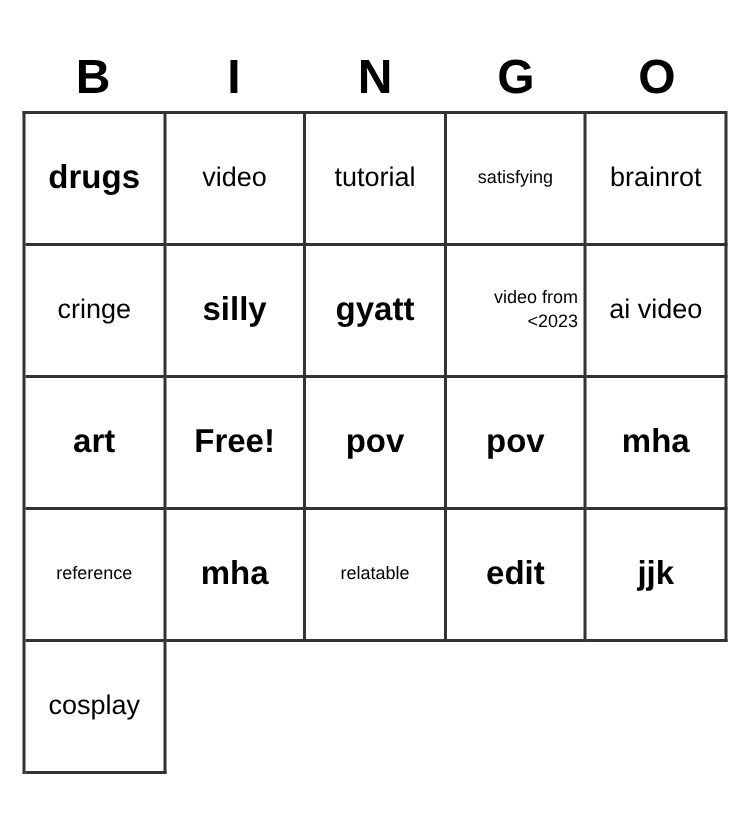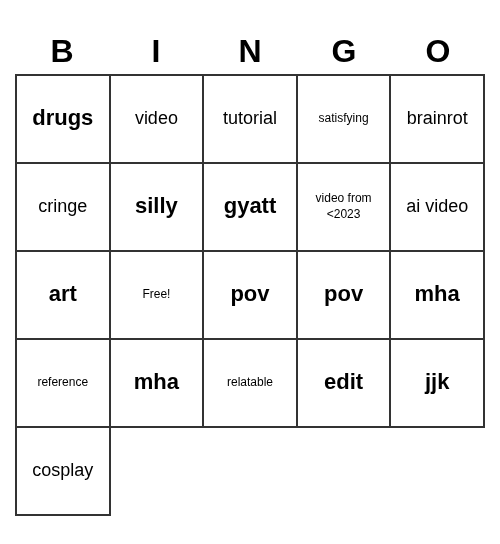--- a/index.html
+++ b/index.html
@@ -61,25 +61,26 @@
       font-size: 22px;
       font-weight: bold;
     }
 
     .bingo-cell.medium {
       font-size: 18px;
     }
 
     .bingo-cell.small {
       font-size: 12px;
+      text-align: right;
     }
 
     .bingo-cell.free {
-      font-size: 12px;
-      font-weight: normal;
+      font-size: 22px;
+      font-weight: bold;
     }
   </style>
 </head>
 <body>
 
 <div class="bingo-container">
   <div class="bingo-header">
   <div class="bingo-header-cell">B</div>
       <div class="bingo-header-cell">I</div>
       <div class="bingo-header-cell">N</div>

